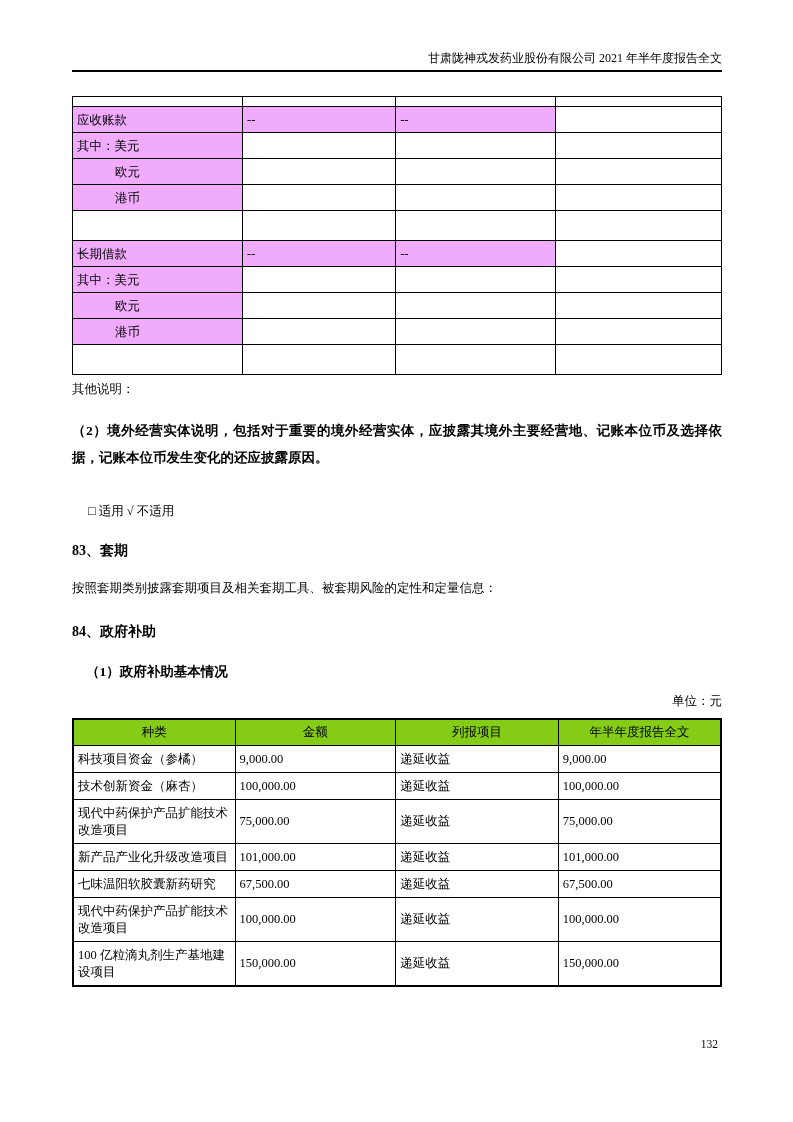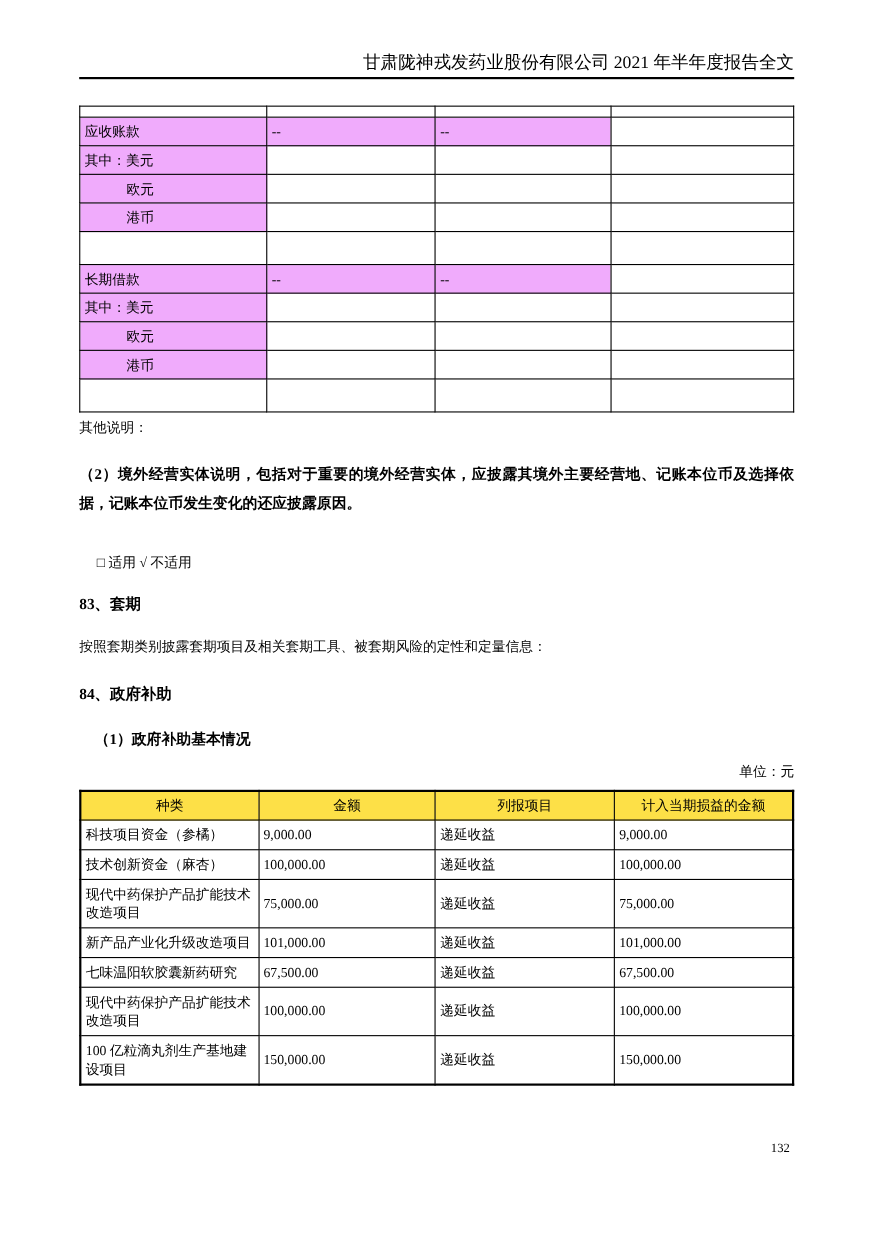--- a/index.html
+++ b/index.html
@@ -9,21 +9,21 @@
     background:#ffffff;
     font-family:"Liberation Serif","DejaVu Serif",serif;
     color:#000;
     overflow:hidden;
   }
   .content { position:absolute; left:72px; top:0; width:650px; }
 
   .doc-header {
     margin-top:50px;
     text-align:right;
-    font-size:16px;
+    font-size:12px;
     line-height:16px;
     padding-bottom:4px;
     border-bottom:2px solid #000;
   }
 
   table.tbl { width:100%; border-collapse:collapse; table-layout:fixed; }
   .tbl td, .tbl th {
     border:1px solid #000;
     font-size:12.5px;
     font-weight:normal;
@@ -49,21 +49,21 @@
   .applicability { margin-top:32px;padding-left:16px; }
   .h-sec { font-size:14px; font-weight:bold; line-height:19px; margin:22px 0 0 0; }
   .h-sec2 { margin-top:26px; }
   .hedge { margin-top:20px; }
   .h-sub { font-size:13.5px; font-weight:bold; line-height:18px; margin:22px 0 0 14px; }
   .unit { font-size:12.5px; line-height:16px; text-align:right; margin-top:12px; }
 
   
   .tbl-subsidy { margin-top:9px; border:2px solid #000; }
   .tbl-subsidy th {
-    background:#fde047; text-align:center;
+    background:#84cc16; text-align:center;
     padding:4px 4px; line-height:17px; font-size:12.5px;
   }
   .tbl-subsidy td { padding:4.5px 4px; line-height:17px; }
   .col-amount, .col-current { text-align:right;margin-left:20px; }
 
   .page-number {
     position:absolute; top:1037px; right:75px;
     font-size:11.5px; line-height:14px;
   }
 </style>
@@ -175,21 +175,21 @@
         <col style="width:25%">
           <col style="width:24.8%">
         <col style="width:25.1%">
           <col style="width:25.1%">
       </colgroup>
       <thead>
         <tr>
             <th>种类</th>
             <th>金额</th>
             <th>列报项目</th>
-            <th>计入当期损益的金额</th>
+            <th>年半年度报告全文</th>
           </tr>
       </thead>
       <tbody>
           <tr>
             <td class="col-kind">科技项目资金（参橘）</td>
             <td class="col-amount">9,000.00</td>
             <td class="col-item">递延收益</td>
             <td class="col-current">9,000.00</td>
           </tr>
           <tr>

